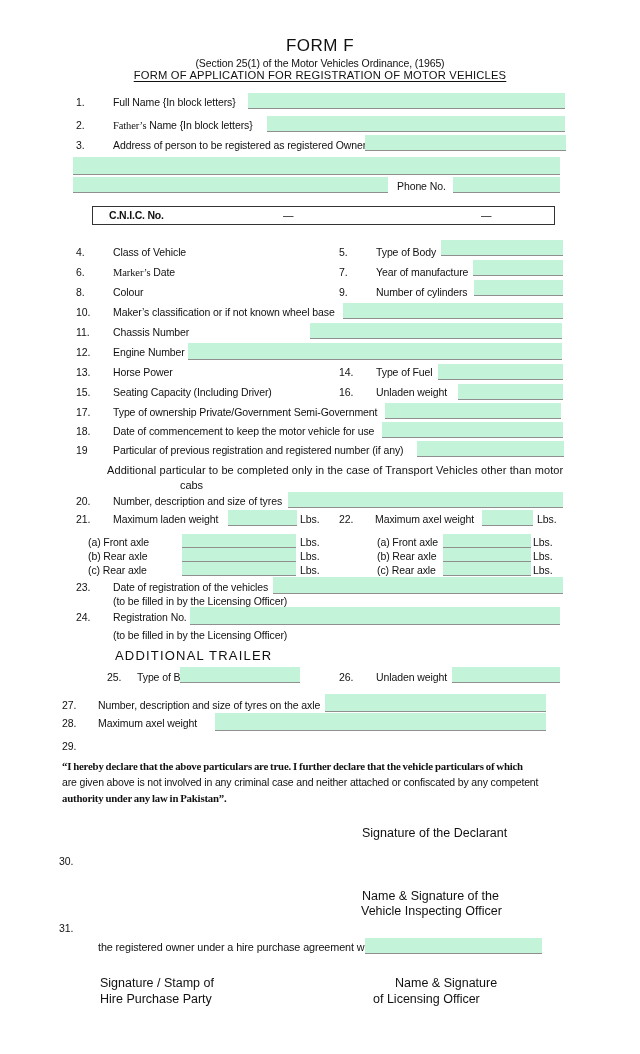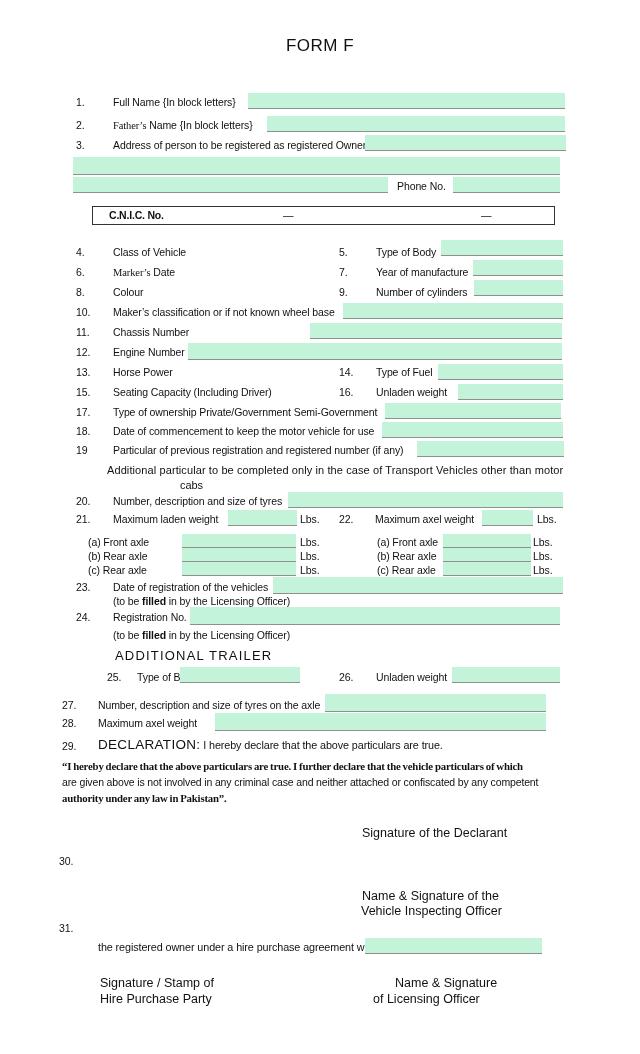--- a/index.html
+++ b/index.html
@@ -19,29 +19,31 @@
   .formtitle{font-size:11.2px;letter-spacing:0.2px;text-decoration:underline;text-underline-offset:2px;}
   .center{left:0;width:640px;text-align:center;}
   .sechead{font-size:13.5px;letter-spacing:0.3px;}
   .trailerhead{font-size:13px;letter-spacing:1.2px;}
   .sig{font-size:12.5px;letter-spacing:0;}
   .cnicbox{position:absolute;border:1px solid #333;box-sizing:border-box;}
   .cnicbox .lbl{position:absolute;left:16px;top:2px;font-weight:bold;font-size:10.5px;letter-spacing:-0.2px;}
   .cnicbox .dash{position:absolute;top:2px;}
   .declbold{font-family:"Liberation Serif", serif;font-weight:bold;font-size:10.8px;letter-spacing:-0.2px;word-spacing:-0.5px;}
   .declreg{font-size:10.5px;letter-spacing:-0.15px;}
-  .boldword{font-weight:bold;margin-top:41px;}
+  .boldword{font-weight:normal;margin-top:41px;}
   .unit{letter-spacing:-0.1px;}
 </style>
 </head>
 <body>
 
 <div class="page">
 
   <div class="abs center title" style="top:36px">FORM F</div>
+  <div class="abs center subtitle" style="top:57px">(Section 25(1) of the Motor Vehicles Ordinance, (1965)</div>
+  <div class="abs center formtitle" style="top:69px">FORM OF APPLICATION FOR REGISTRATION OF MOTOR VEHICLES</div>
 
   <span class="abs" style="left:76px;top:96px">1.</span>
   <span class="abs" style="left:113px;top:96px">Full Name {In block letters}</span>
   <div class="field" style="left:248px;top:93px;width:317px"></div>
 
   <span class="abs" style="left:76px;top:119px">2.</span>
   <span class="abs" style="left:113px;top:119px"><span class="serif">Father’s</span> <span>Name {In block letters}</span></span>
   <div class="field" style="left:267px;top:116px;width:298px"></div>
 
   <span class="abs" style="left:76px;top:139px">3.</span>
@@ -170,21 +172,20 @@
 
   <span class="abs" style="left:62px;top:699px">27.</span>
   <span class="abs" style="left:98px;top:699px">Number, description and size of tyres on the axle</span>
   <div class="field" style="left:325px;top:694px;width:221px;height:18px"></div>
 
   <span class="abs" style="left:62px;top:717px">28.</span>
   <span class="abs" style="left:98px;top:717px">Maximum axel weight</span>
   <div class="field" style="left:215px;top:713px;width:331px;height:18px"></div>
 
   <span class="abs" style="left:62px;top:740px">29.</span>
-  <span class="abs" style="left:98px;top:737px"><span class="sechead">DECLARATION:</span> <span style="font-size:10.8px">I hereby declare that the above particulars are true.</span></span>
 
   <div class="abs declbold" style="left:62px;top:760px">“I hereby declare that the above particulars are true. I further declare that the vehicle particulars of which</div>
   <div class="abs declreg" style="left:62px;top:776px">are given above is not involved in any criminal case and neither attached or confiscated by any competent</div>
   <div class="abs declbold" style="left:62px;top:792px">authority under any law in Pakistan”.</div>
 
   <span class="abs sig" style="left:362px;top:826px">Signature of the Declarant</span>
 
   <span class="abs" style="left:59px;top:855px">30.</span>
 
   <span class="abs sig" style="left:362px;top:889px">Name &amp; Signature of the</span>

